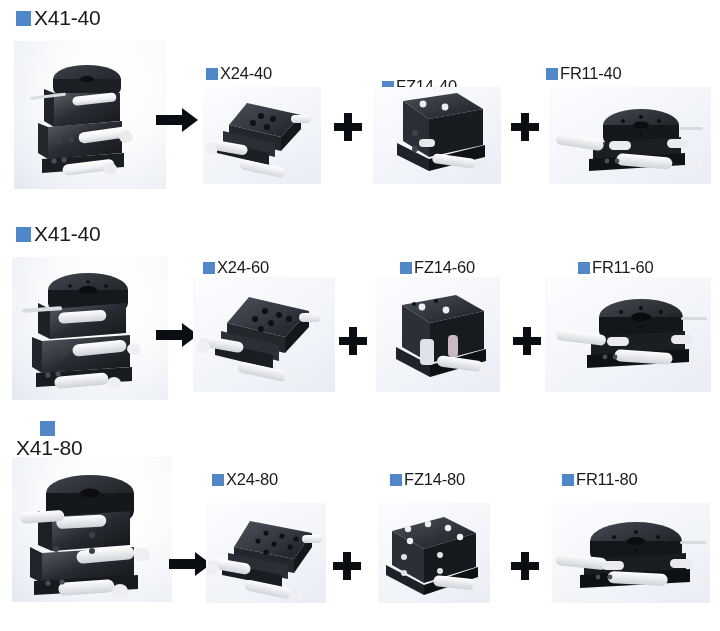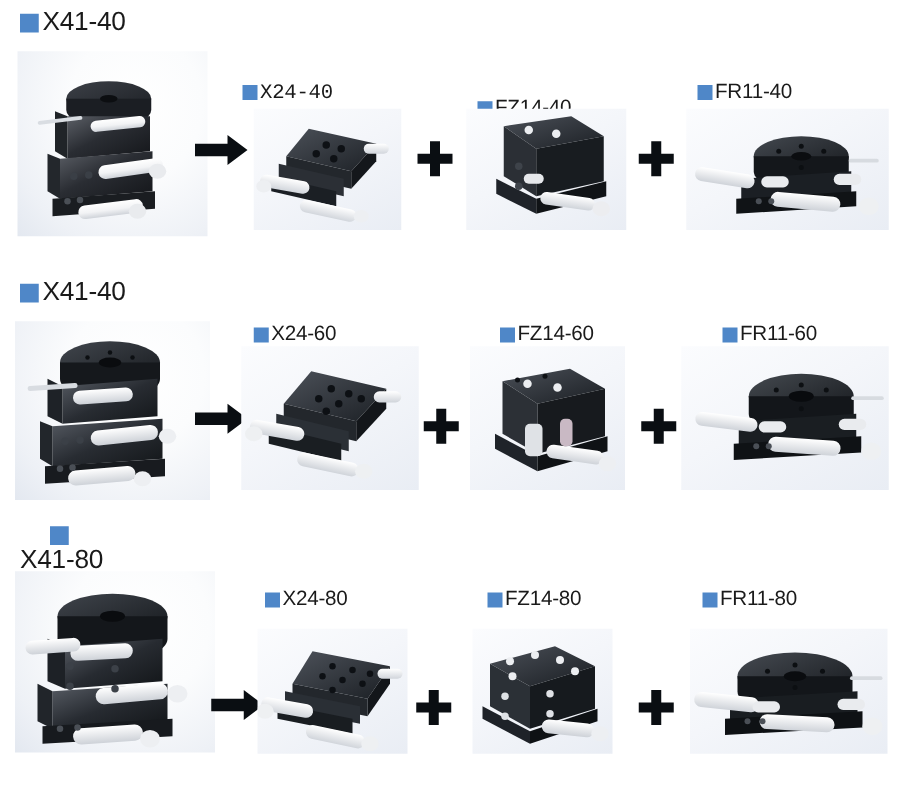--- a/index.html
+++ b/index.html
@@ -127,21 +127,21 @@
         </svg>
       </div>
     </div>
 
     <div class="op" style="left:155px; top:107px;">
       <svg class="arrow" width="44" height="26" viewBox="0 0 44 26">
         <path d="M1 8 L27 8 L27 1 L43 13 L27 25 L27 18 L1 18 Z" fill="#0a0e12"></path>
       </svg>
     </div>
 
-    <div class="label part" style="left:194px; top:64px;font-family:Liberation Mono, monospace;">
+    <div class="label part" style="left:206px; top:64px;">
       <span class="sq"></span>
       <span class="txt">X24-40</span>
     </div>
     <div class="panel plain" style="left:203px; top:87px; width:118px; height:97px;">
       <div class="device">
         <svg viewBox="0 0 118 97" preserveAspectRatio="xMidYMid meet">
           <defs>
             <linearGradient id="g1top" x1="0" y1="0" x2="1" y2="1">
               <stop offset="0" stop-color="#4b5058"></stop>
                 <stop offset="1" stop-color="#1d2126"></stop>
@@ -207,21 +207,21 @@
         </svg>
       </div>
     </div>
 
     <div class="op" style="left:510px; top:112px;">
       <svg class="plus" width="30" height="30" viewBox="0 0 30 30">
         <path d="M11 1 L19 1 L19 11 L29 11 L29 19 L19 19 L19 29 L11 29 L11 19 L1 19 L1 11 L11 11 Z" fill="#0a0e12"></path>
       </svg>
     </div>
 
-    <div class="label part" style="left:558px; top:64px;justify-content:center;">
+    <div class="label part" style="left:546px; top:64px;justify-content:center;">
       <span class="sq"></span>
       <span class="txt">FR11-40</span>
     </div>
     <div class="panel plain" style="left:549px; top:87px; width:162px; height:97px;">
       <div class="device">
         <svg viewBox="0 0 162 97" preserveAspectRatio="xMidYMid meet">
           <defs>
             <linearGradient id="g3d" x1="0" y1="0" x2="1" y2="1">
               <stop offset="0" stop-color="#43484f"></stop>
                 <stop offset="1" stop-color="#16191d"></stop>

